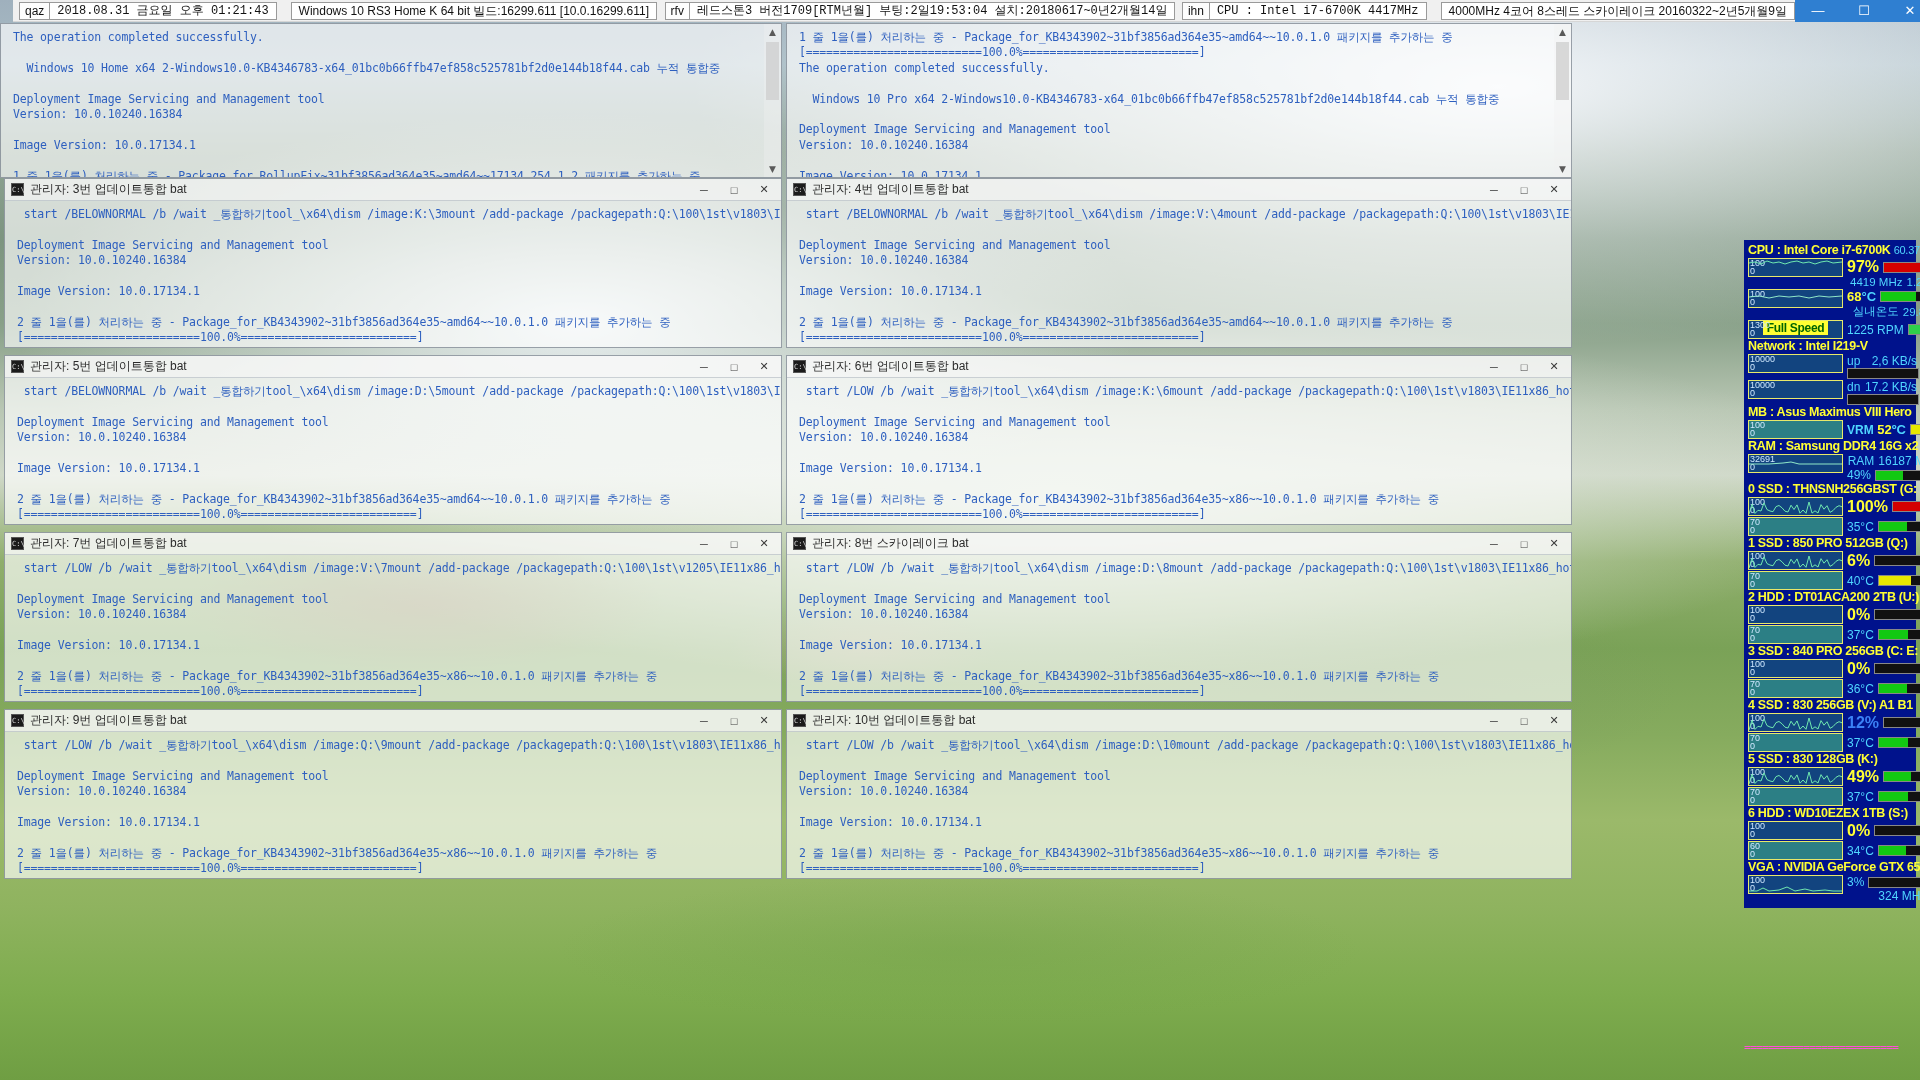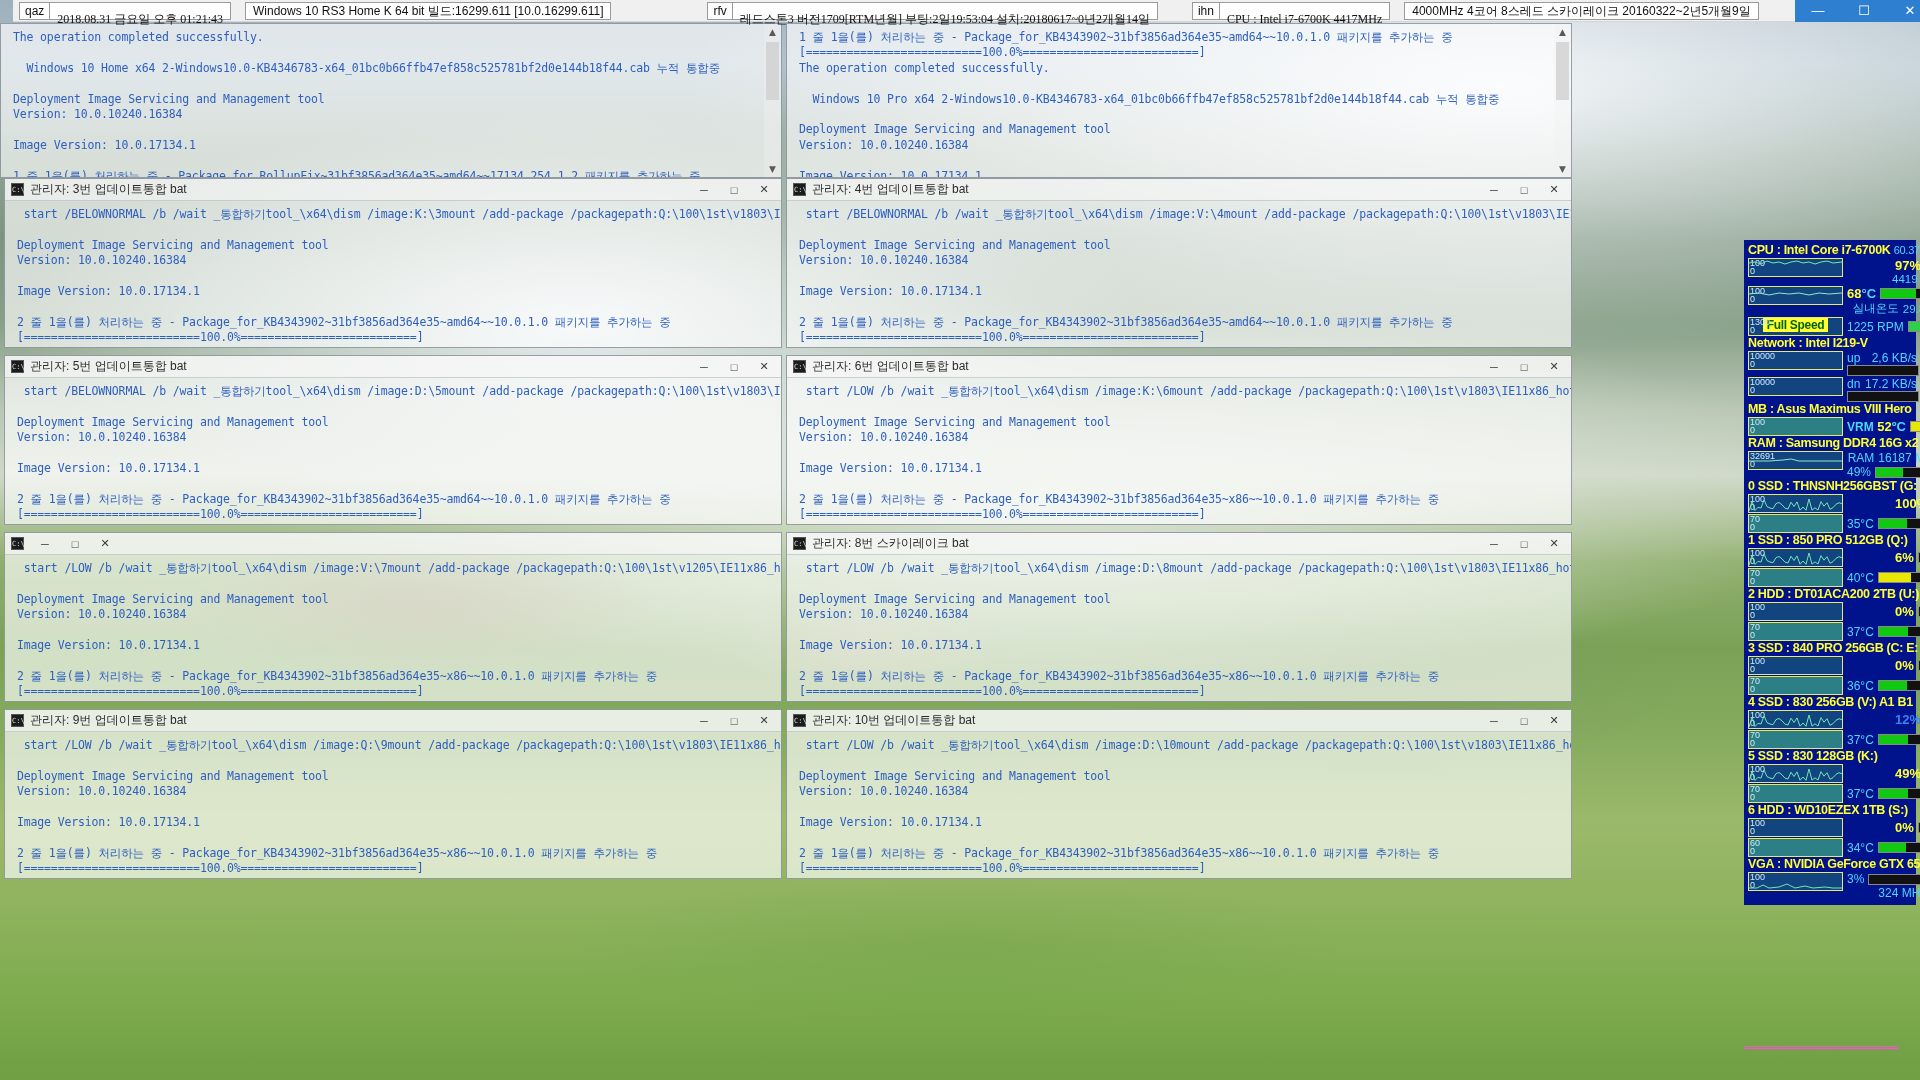--- a/index.html
+++ b/index.html
@@ -47,23 +47,23 @@
     background:#f0f0f0; display:flex; align-items:center; z-index:60;
     border-bottom:1px solid #d6d6d6;
   }
   .tb-group { display:flex; align-items:stretch; height:18px; margin-left:6px; }
   .tb-key {
     border:1px solid #9a9a9a; background:#fdfdfd; padding:0 5px;
     font-size:12px; line-height:16px; color:#111; white-space:nowrap;
     font-family:"Liberation Sans", sans-serif;
   }
   .tb-val {
-    border:1px solid #9a9a9a; border-left:none; background:#ffffff; padding:8px 7px;
+    border:1px solid #9a9a9a; border-left:none; background:#ffffff; padding:0 7px;
     font-size:12px; line-height:16px; color:#111; white-space:nowrap;
-    font-family:Liberation Serif, serif;
+    font-family:Liberation Mono, monospace;
   }
   .tb-solo {
     border:1px solid #9a9a9a; background:#ffffff; padding:0 7px;
     font-size:12px; line-height:16px; color:#111; white-space:nowrap;
     height:18px; margin-left:14px; font-family:"Liberation Sans", sans-serif;
   }
   #tb-spacer { flex:1 1 auto; }
   .tb-btn {
     width:46px; height:22px; display:flex; align-items:center; justify-content:center;
     color:#fff; font-size:13px; font-family:"Liberation Sans", sans-serif;
@@ -140,21 +140,21 @@
   .graph .gmax, .graph .gmin {
     position:absolute; left:1px; color:#cfe8ff; font-size:9px; line-height:9px;
     font-family:"Liberation Sans", sans-serif;
   }
   .graph .gmax { top:0px; }
   .graph .gmin { top:8px; }
   .graph svg { position:absolute; left:0; top:0; }
   .graph.flat { background:#2c7f85; }
   .gright { flex:1 1 auto; padding-left:4px; display:flex; flex-direction:column; justify-content:center; }
   .gline { display:flex; align-items:center; justify-content:flex-end; gap:4px; white-space:nowrap; }
-  .val-pct { color:#ffff33; font-size:13px; font-weight:bold;margin-left:48px; }
+  .val-pct { color:#ffff33; font-size:16px; font-weight:bold; }
   .val-lbl { color:#4fd6ff; font-size:12px; }
   .val-small { color:#4fd6ff; font-size:11.5px; }
   .val-deg { color:#4fd6ff; font-size:13px; font-weight:bold; }
   .val-deg b { color:#ffff33; }
   .bar { width:58px; height:11px; background:#111; border:1px solid #888; flex:none; position:relative; }
   .bar i { position:absolute; left:0; top:0; bottom:0; display:block; }
   .fullspeed {
     background:#ffff33; color:#006400; font-weight:bold; font-size:12px;
     padding:0 4px; line-height:14px; letter-spacing:-0.3px;
   }
@@ -264,20 +264,21 @@
       <span class="con-ctrl">□</span>
       <span class="con-ctrl">✕</span>
     </span>
   </div>
   <div class="con-body"><span class="ln"> start /LOW /b /wait _통합하기tool_\x64\dism /image:K:\6mount /add-package /packagepath:Q:\100\1st\v1803\IE11x86_hotfix\ /scratchdir:"K:\6Temp"</span><span class="ln blank"></span><span class="ln">Deployment Image Servicing and Management tool</span><span class="ln">Version: 10.0.10240.16384</span><span class="ln blank"></span><span class="ln">Image Version: 10.0.17134.1</span><span class="ln blank"></span><span class="ln">2 줄 1을(를) 처리하는 중 - Package_for_KB4343902~31bf3856ad364e35~x86~~10.0.1.0 패키지를 추가하는 중</span><span class="ln">[==========================100.0%==========================]</span><span class="ln">2 줄 2을(를) 처리하는 중 - Package_for_RollupFix~31bf3856ad364e35~x86~~17134.254.1.2 패키지를 추가하는 중</span></div>
 </div>
 
 <div class="console" style="left:4px; top:532px; width:778px; height:170px;">
   <div class="con-title">
     <span class="con-ico">C:\</span>
+    <span class="con-title-text">관리자: 7번 업데이트통합 bat</span>
     <span class="con-ctrls">
       <span class="con-ctrl">─</span>
       <span class="con-ctrl">□</span>
       <span class="con-ctrl">✕</span>
     </span>
   </div>
   <div class="con-body"><span class="ln"> start /LOW /b /wait _통합하기tool_\x64\dism /image:V:\7mount /add-package /packagepath:Q:\100\1st\v1205\IE11x86_hotfix\ /scratchdir:"V:\7Temp"</span><span class="ln blank"></span><span class="ln">Deployment Image Servicing and Management tool</span><span class="ln">Version: 10.0.10240.16384</span><span class="ln blank"></span><span class="ln">Image Version: 10.0.17134.1</span><span class="ln blank"></span><span class="ln">2 줄 1을(를) 처리하는 중 - Package_for_KB4343902~31bf3856ad364e35~x86~~10.0.1.0 패키지를 추가하는 중</span><span class="ln">[==========================100.0%==========================]</span><span class="ln">2 줄 2을(를) 처리하는 중 - Package_for_RollupFix~31bf3856ad364e35~x86~~17134.254.1.2 패키지를 추가하는 중</span></div>
 </div>
 
 <div class="console" style="left:786px; top:532px; width:786px; height:170px;">

